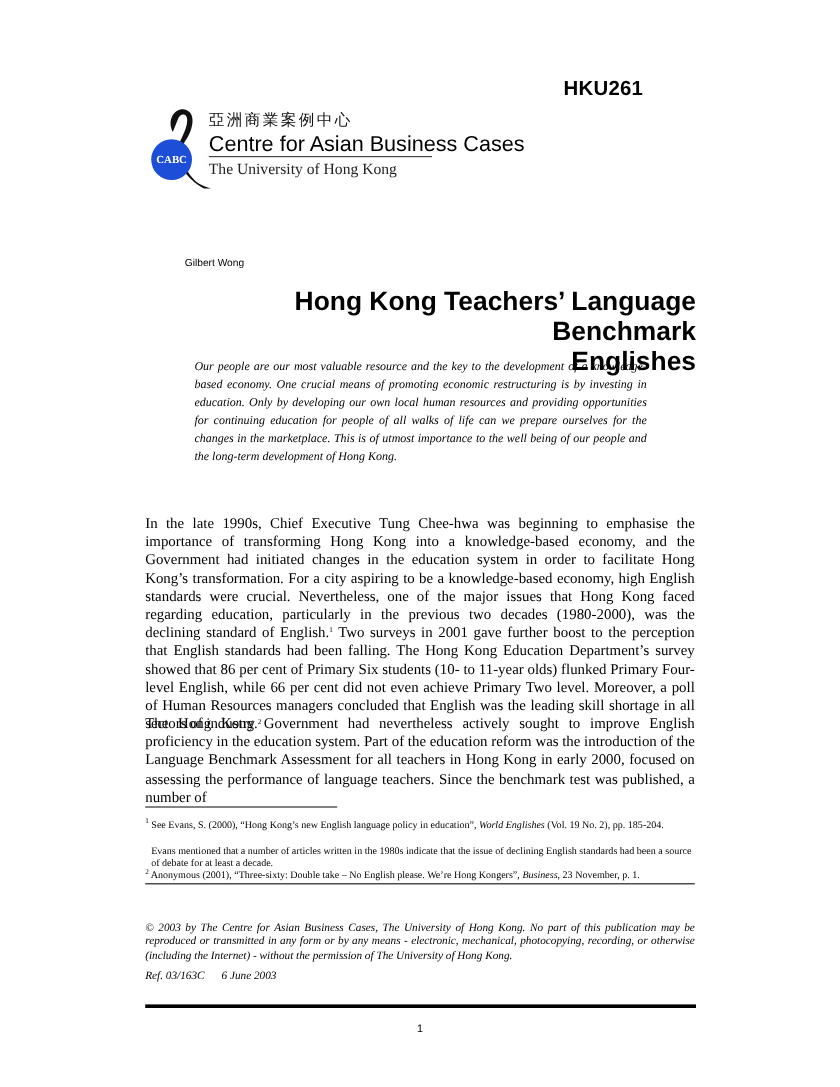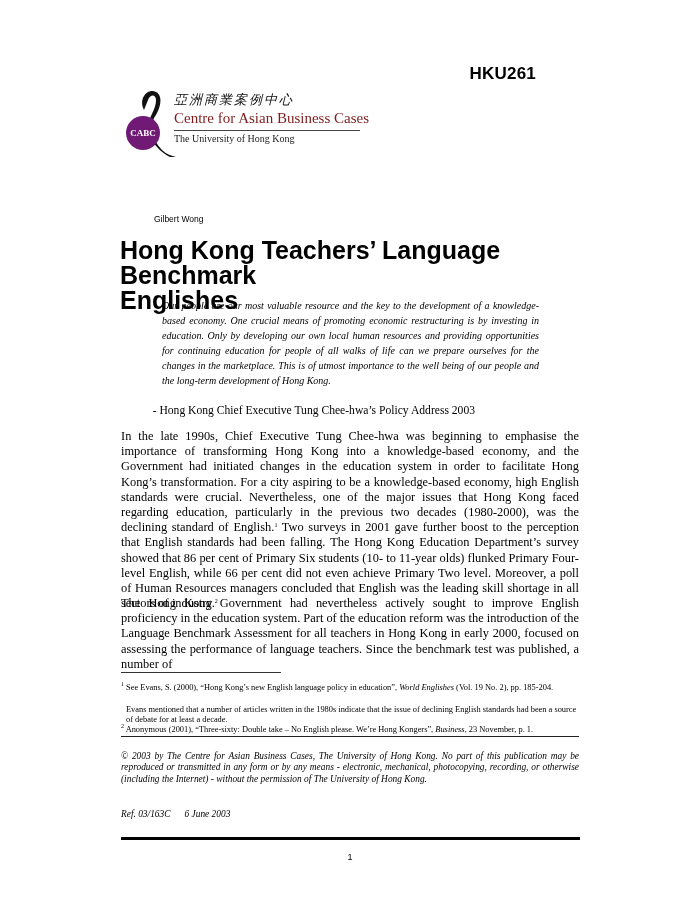--- a/index.html
+++ b/index.html
@@ -2,49 +2,49 @@
 <html><head>
 <meta charset="utf-8">
 <style>
   html, body { margin: 0; padding: 0; background: #ffffff; }
   body { width: 700px; height: 906px; position: relative; overflow: hidden; color: #000; }
   .page { position: absolute; left: 0; top: 0; width: 636px; height: 906px; background: #fff; }
 
   .case-code { position: absolute; right: 100px; top: 64px; font-family: "Liberation Sans", sans-serif; font-weight: bold; font-size: 17px; letter-spacing: 0.2px; }
 
   .logo { position: absolute; left: 124px; top: 88px; width: 240px; height: 70px; }
-  .logo-circle { position: absolute; left: 2px; top: 28px; width: 34px; height: 34px; border-radius: 50%; background: #701a75; color: #fff; font-family: "Liberation Serif", serif; font-size: 9px; font-weight: bold; display: flex; align-items: center; justify-content: center; }
+  .logo-circle { position: absolute; left: 2px; top: 28px; width: 34px; height: 34px; border-radius: 50%; background: #1d4ed8; color: #fff; font-family: "Liberation Serif", serif; font-size: 9px; font-weight: bold; display: flex; align-items: center; justify-content: center; }
   .logo-swoosh { position: absolute; left: 6px; top: 0; width: 46px; height: 70px; }
-  .logo-cn { position: absolute; left: 50px; top: 3px; font-family: "DejaVu Serif", serif; font-size: 13px; letter-spacing: 2px; color: #111; font-style: italic; }
-  .logo-en { position: absolute; left: 50px; top: 22px; font-family: Liberation Serif, serif; font-size: 15px; color: #7f1d1d; white-space: nowrap; }
+  .logo-cn { position: absolute; left: 50px; top: 3px; font-family: "DejaVu Serif", serif; font-size: 13px; letter-spacing: 2px; color: #111; }
+  .logo-en { position: absolute; left: 50px; top: 22px; font-family: Liberation Sans, sans-serif; font-size: 18px; color: #000000; white-space: nowrap; }
   .logo-rule { position: absolute; left: 50px; top: 42px; width: 186px; height: 1px; background: #444; }
-  .logo-uni { position: absolute; left: 50px; top: 45px; font-family: "Liberation Serif", serif; font-size: 10px; color: #222; white-space: nowrap; }
+  .logo-uni { position: absolute; left: 50px; top: 45px; font-family: "Liberation Serif", serif; font-size: 13px; color: #222; white-space: nowrap; }
 
   .author { position: absolute; left: 121px; top: 214px; font-family: "Liberation Sans", sans-serif; font-size: 8.5px; margin-left: 33px; }
 
-  .title { position: absolute; left: 120px; width: 460px; top: 238px; text-align: left; font-family: "Liberation Sans", sans-serif; font-weight: bold; font-size: 25px; line-height: 25px; }
+  .title { position: absolute; left: 120px; width: 460px; top: 238px; text-align: right; font-family: "Liberation Sans", sans-serif; font-weight: bold; font-size: 22px; line-height: 25px; }
 
   .quote { position: absolute; left: 162px; width: 377px; top: 298px; font-family: "Liberation Serif", serif; font-style: italic; font-size: 10px; line-height: 15px; text-align: justify; }
   .quote-attr { position: absolute; right: 161px; top: 404px; font-family: "Liberation Serif", serif; font-size: 11.6px; white-space: nowrap; }
 
   .body-text { position: absolute; left: 121px; width: 458px; font-family: "Liberation Serif", serif; font-size: 12.4px; line-height: 15.2px; text-align: justify; }
   .p1 { top: 429px; }
   .p2 { top: 596px; }
   sup { font-size: 6px; line-height: 0; vertical-align: 4px; }
 
   .fn-rule { position: absolute; left: 121px; top: 672px; width: 160px; height: 1px; background: #333; }
   .footnotes { position: absolute; left: 121px; width: 458px; top: 683px; font-family: "Liberation Serif", serif; font-size: 8.4px; line-height: 10px; }
   .fn { position: relative; padding-left: 0; }
   .fn-cont { padding-left: 5px; margin-top: 12px; }
   .fn-last { border-bottom: 1px solid #222; padding-bottom: 1px; }
   .fn i { font-style: italic; margin-top: 37px; }
 
   .notice { position: absolute; left: 121px; width: 458px; font-family: "Liberation Serif", serif; font-style: italic; font-size: 9.4px; line-height: 11.4px; text-align: justify; }
   .n1 { top: 740px; }
-  .n2 { top: 751px; font-style: italic; }
+  .n2 { top: 769px; font-style: italic; }
   .ref { position: absolute; left: 121px; top: 809px; font-family: "Liberation Serif", serif; font-style: italic; font-size: 9.4px; white-space: pre; }
 
   .bottom-rule { position: absolute; left: 121px; top: 837px; width: 459px; height: 3px; background: #000; }
   .page-num { position: absolute; left: 0; width: 700px; top: 852px; text-align: center; font-family: "Liberation Sans", sans-serif; font-size: 9px; }
 </style>
 </head>
 <body>
 
 <div class="page">
 
@@ -62,21 +62,20 @@
   </div>
 
   <div class="author">Gilbert Wong</div>
 
   <div class="title">
     <div>Hong Kong Teachers’ Language Benchmark</div>
     <div>Englishes</div>
   </div>
 
   <div class="quote">Our people are our most valuable resource and the key to the development of a knowledge-based economy.  One crucial means of promoting economic restructuring is by investing in education.  Only by developing our own local human resources and providing opportunities for continuing education for people of all walks of life can we prepare ourselves for the changes in the marketplace.  This is of utmost importance to the well being of our people and the long-term development of Hong Kong.</div>
-  <div class="quote-attr">- Hong Kong Chief Executive Tung Chee-hwa’s Policy Address 2003</div>
 
   <div class="body-text p1"><span>In the late 1990s, Chief Executive Tung Chee-hwa was beginning to emphasise the importance of transforming Hong Kong into a knowledge-based economy, and the Government had initiated changes in the education system in order to facilitate Hong Kong’s transformation.  For a city aspiring to be a knowledge-based economy, high English standards were crucial.  Nevertheless, one of the major issues that Hong Kong faced regarding education, particularly in the previous two decades (1980-2000), was the declining standard of English.</span><sup>1</sup><span>  Two surveys in 2001 gave further boost to the perception that English standards had been falling.  The Hong Kong Education Department’s survey showed that 86 per cent of Primary Six students (10- to 11-year olds) flunked Primary Four-level English, while 66 per cent did not even achieve Primary Two level.  Moreover, a poll of Human Resources managers concluded that English was the leading skill shortage in all sectors of industry.</span><sup>2</sup></div>
 
   <div class="body-text p2">The Hong Kong Government had nevertheless actively sought to improve English proficiency in the education system.  Part of the education reform was the introduction of the Language Benchmark Assessment for all teachers in Hong Kong in early 2000, focused on assessing the performance of language teachers.  Since the benchmark test was published, a number of</div>
 
   <div class="fn-rule"></div>
 
   <div class="footnotes">
     <div class="fn"><sup>1</sup><span> See Evans, S. (2000), “Hong Kong’s new English language policy in education”, </span><i>World Englishes</i><span> (Vol. 19 No. 2), pp. 185-204.</span></div>
     <div class="fn fn-cont">Evans mentioned that a number of articles written in the 1980s indicate that the issue of declining English standards had been a source of debate for at least a decade.</div>

